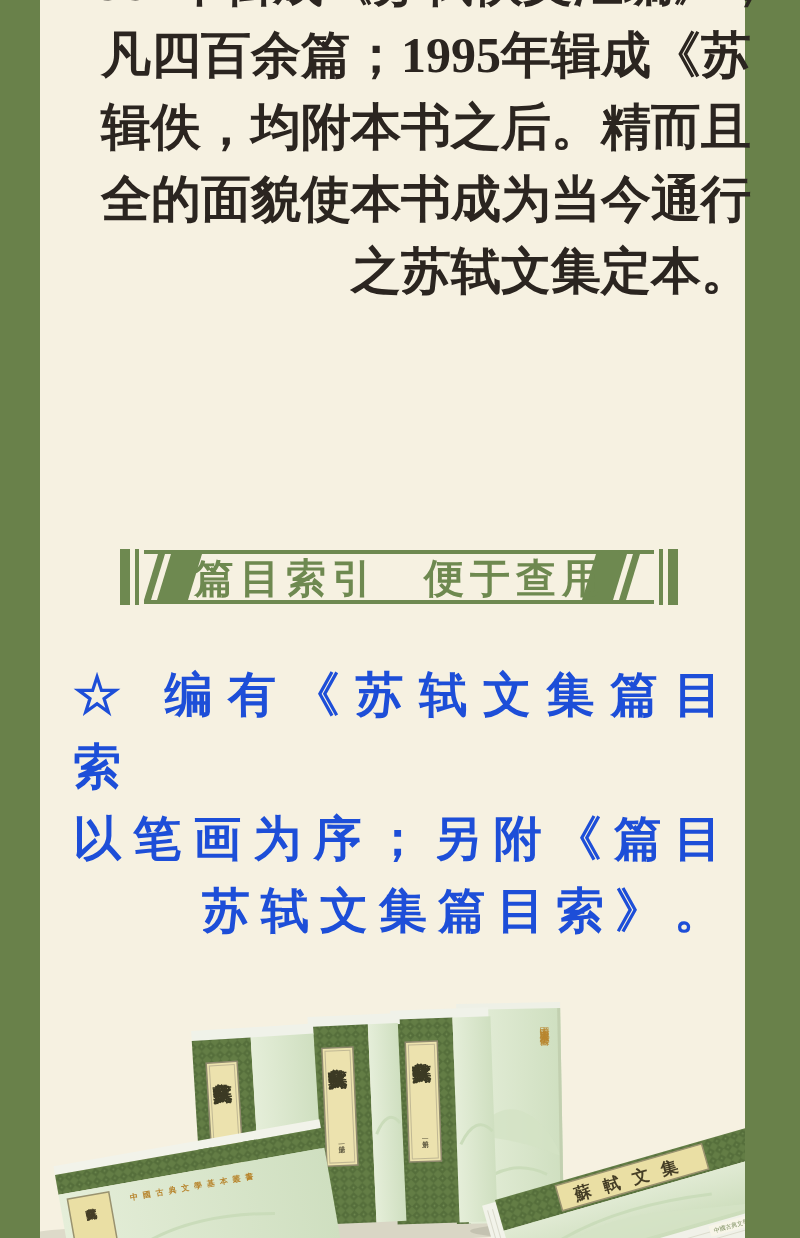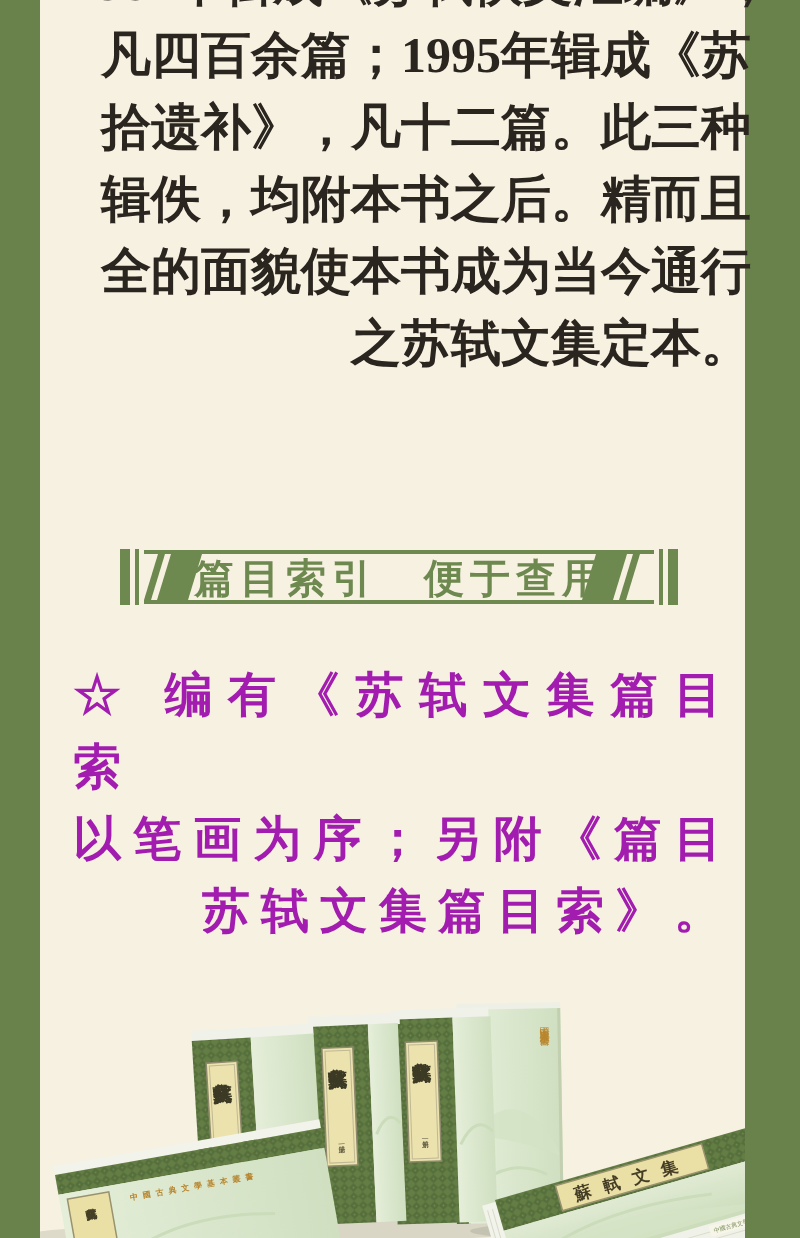--- a/index.html
+++ b/index.html
@@ -15,21 +15,21 @@
     position:absolute;left:73px;top:-53px;width:700px;
     font-size:50px;line-height:72px;font-weight:600;color:#2b2520;
     white-space:nowrap;
   }
   .p1{
     position:absolute;left:73px;top:19px;width:650px;
     font-size:50px;line-height:72px;font-weight:700;color:#2b2520;margin-left:28px;
   }
   .p2{
     position:absolute;left:73px;top:659px;width:660px;
-    font-size:48px;line-height:72px;font-weight:600;color:#a21caf;
+    font-size:48px;line-height:72px;font-weight:600;color:#1d4ed8;
     letter-spacing:11px;
   }
   .line{text-align:justify;text-align-last:justify;}
   .line.last{text-align:right;text-align-last:auto;}
   .banner-wrap{position:absolute;left:120px;top:549px;width:602px;height:56px;}
   .banner-text{
     font-family:"Liberation Serif","DejaVu Serif",serif;
     font-weight:600;letter-spacing:6px;fill:#6e8950;
   }
   .books-photo{position:absolute;left:40px;top:985px;width:705px;height:253px;overflow:hidden;}
@@ -41,21 +41,20 @@
 </head>
 <body>
 
 <div class="side-border left"></div>
 <div class="side-border right"></div>
 
 <div class="p1-cut">1984年辑成《苏轼佚文汇编》，</div>
 
 <div class="p1">
   <div class="line">凡四百余篇；1995年辑成《苏</div>
-  <div class="line">拾遗补》，凡十二篇。此三种</div>
   <div class="line">辑佚，均附本书之后。精而且</div>
   <div class="line">全的面貌使本书成为当今通行</div>
   <div class="line last">之苏轼文集定本。</div>
 </div>
 
 <div class="banner-wrap">
   <svg width="558" height="56" viewBox="0 0 558 56">
     <g fill="#6e8950">
       <rect x="0" y="0" width="10" height="56"></rect>
       <rect x="15" y="0" width="4" height="56"></rect>

